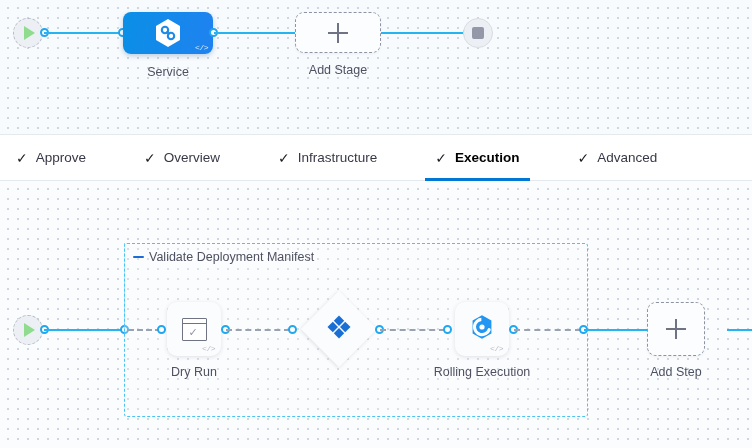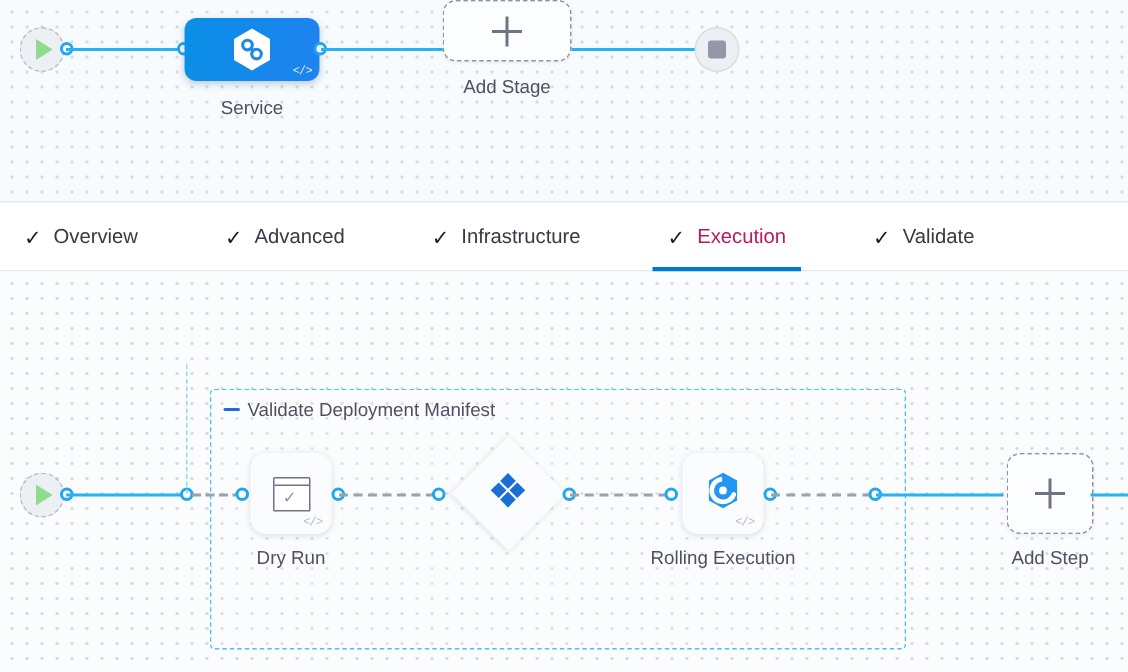--- a/index.html
+++ b/index.html
@@ -33,21 +33,21 @@
     border-bottom: 1px solid #e4e9ef;
     display: flex; align-items: center;
   }
   .tab {
     display: flex; align-items: center; gap: 8px;
     height: 46px; padding: 0 16px;
     position: relative; cursor: pointer;
     color: #383946; font-size: 13.5px;
   }
   .tab .tcheck { font-size: 14px; line-height: 1; color: #1b1c22; }
-  .tab.active .tlabel { font-weight: normal; color: #be185d; text-align: center; }
+  .tab.active .tlabel { font-weight: bold; color: #000000; text-align: center; }
   .tab.active::after {
     content: ""; position: absolute; left: 6px; right: 6px; bottom: 0;
     height: 3px; background: #0278d5;
   }
 
   
   .node { position: absolute; }
   .nlabel {
     position: absolute; left: 50%; transform: translateX(-50%);
     text-align: center; color: #4f5162; font-size: 12.5px;
@@ -189,74 +189,74 @@
           </svg>
         </div>
         <span class="code-badge">&lt;/&gt;</span>
       </div>
       <div class="nlabel" style="top:52px;">Service</div>
     </div>
     <div class="port" style="left:209px; top:28px;"></div>
 
     <div class="line-solid" style="left:214px; top:32px; width:86px;"></div>
 
-    <div class="node" style="left:295px; top:0;">
+    <div class="node" style="left:295px; top:12px;">
       <div class="add-box" style="width:86px; height:41px;">
         <div class="plus"></div>
       </div>
       <div class="nlabel" style="top:50px;">Add Stage</div>
     </div>
 
     <div class="line-solid" style="left:381px; top:32px; width:87px;"></div>
     <div class="port" style="left:463px; top:28px;"></div>
 
     <div class="node" style="left:463px; top:18px;">
       <div class="term" style="border-style:solid; border-color:#d9dde4;">
         <div class="stop-sq"></div>
       </div>
     </div>
   </div>
 
   <div id="tabbar">
     <div class="tab">
       <span class="tcheck">✓</span>
+      <span class="tlabel">Approve</span>
+    </div>
+    <div class="tab" style="margin-left:26px;">
+      <span class="tcheck">✓</span>
       <span class="tlabel">Overview</span>
     </div>
     <div class="tab" style="margin-left:26px;">
       <span class="tcheck">✓</span>
+      <span class="tlabel">Infrastructure</span>
+    </div>
+    <div class="tab active" style="margin-left:26px;">
+      <span class="tcheck">✓</span>
+      <span class="tlabel">Execution</span>
+    </div>
+    <div class="tab" style="margin-left:26px;">
+      <span class="tcheck">✓</span>
       <span class="tlabel">Advanced</span>
-    </div>
-    <div class="tab" style="margin-left:26px;">
-      <span class="tcheck">✓</span>
-      <span class="tlabel">Infrastructure</span>
-    </div>
-    <div class="tab active" style="margin-left:26px;">
-      <span class="tcheck">✓</span>
-      <span class="tlabel">Execution</span>
-    </div>
-    <div class="tab" style="margin-left:26px;">
-      <span class="tcheck">✓</span>
-      <span class="tlabel">Validate</span>
     </div>
   </div>
 
   <div class="canvas" id="step-canvas">
 
     <div class="node" style="left:13px; top:134px;">
       <div class="term">
         <div class="play-tri"></div>
       </div>
     </div>
     <div class="port" style="left:40px; top:144px;"></div>
 
     <div class="line-solid" style="left:44px; top:148px; width:82px;"></div>
     <div class="port" style="left:120px; top:144px;"></div>
     <div class="vline-dot" style="left:124px; top:62px; height:86px;"></div>
 
-    <div id="step-group" style="left:140px; top:62px; width:464px; height:174px;margin-top:16px;">
+    <div id="step-group" style="left:124px; top:62px; width:464px; height:174px;">
       <div id="group-header">
         <span class="minus-icon"></span>
         <span>Validate Deployment Manifest</span>
       </div>
     </div>
 
     <div class="line-dash" style="left:128px; top:148px; width:33px;"></div>
     <div class="port" style="left:157px; top:144px;"></div>
 
     <div class="node" style="left:167px; top:121px;">
@@ -306,21 +306,21 @@
       </div>
       <div class="nlabel wrap" style="top:62px;">Rolling Execution</div>
     </div>
     <div class="port" style="left:509px; top:144px;"></div>
 
     <div class="line-dash" style="left:514px; top:148px; width:67px;"></div>
     <div class="port" style="left:579px; top:144px;"></div>
 
     <div class="line-solid" style="left:584px; top:148px; width:85px;"></div>
 
-    <div class="node" style="left:671px; top:121px;">
+    <div class="node" style="left:647px; top:121px;">
       <div class="add-box" style="width:58px; height:54px;">
         <div class="plus"></div>
       </div>
       <div class="nlabel" style="top:62px;">Add Step</div>
     </div>
 
     <div class="line-solid" style="left:727px; top:148px; width:25px;"></div>
   </div>
 </div>
 

